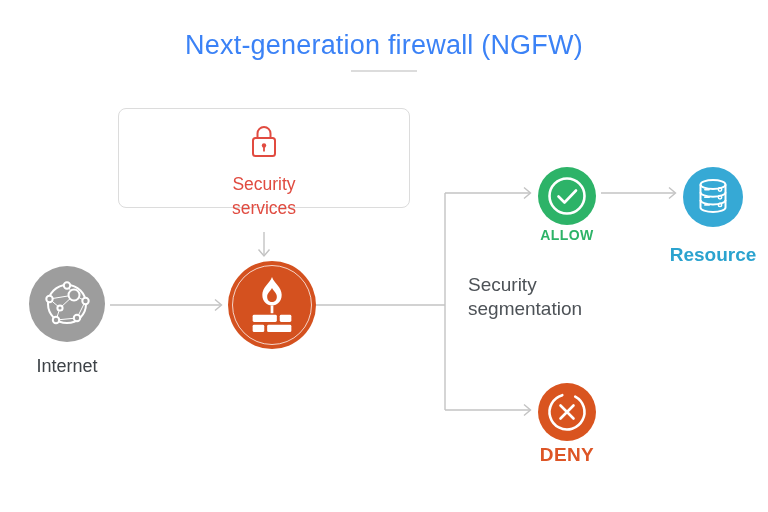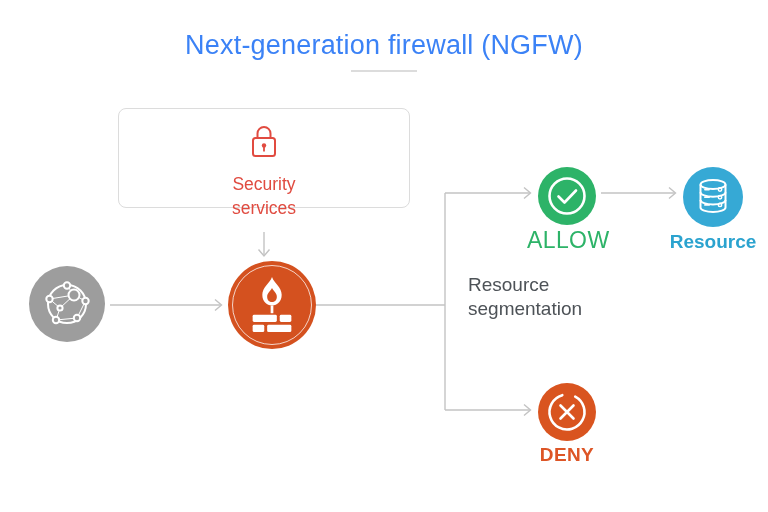--- a/index.html
+++ b/index.html
@@ -26,23 +26,23 @@
   }
   .node-circle{border-radius:50%;display:flex;align-items:center;justify-content:center;}
   .internet-circle{left:29px;top:266px;width:76px;height:76px;background:#9d9d9d;}
   .firewall-circle{left:228px;top:261px;width:88px;height:88px;background:#d4511f;position:absolute;}
   .firewall-ring{position:absolute;left:4px;top:4px;right:4px;bottom:4px;border:1px solid rgba(255,255,255,0.75);border-radius:50%;}
   .allow-circle{left:538px;top:167px;width:58px;height:58px;background:#2db368;}
   .deny-circle{left:538px;top:383px;width:58px;height:58px;background:#d9541f;}
   .resource-circle{left:683px;top:167px;width:60px;height:60px;background:#36a9d5;}
   .node-label{text-align:center;}
   .internet-label{left:17px;top:356px;width:100px;font-size:18px;color:#3d4247;}
-  .allow-label{left:527px;top:227px;width:80px;font-size:23px;font-weight:normal;color:#2db368;letter-spacing:0.4px;}
+  .allow-label{left:527px;top:227px;width:80px;font-size:14px;font-weight:bold;color:#2db368;letter-spacing:0.4px;}
   .deny-label{left:527px;top:444px;width:80px;font-size:19px;font-weight:bold;color:#dd5526;letter-spacing:0.4px;}
-  .resource-label{left:663px;top:231px;width:100px;font-size:19px;font-weight:bold;color:#2ba3cf;}
+  .resource-label{left:663px;top:244px;width:100px;font-size:19px;font-weight:bold;color:#2ba3cf;}
   .granular-label{left:468px;top:273px;width:132px;font-size:19px;line-height:24px;color:#4d5257;text-align:left;}
   svg{display:block;}
 </style>
 </head>
 <body>
 
 <div id="canvas">
 
   <div class="abs title">Next-generation firewall (NGFW)</div>
   <div class="abs title-underline"></div>
@@ -82,20 +82,21 @@
           <circle cx="28" cy="9.5" r="3.2"></circle>
           <circle cx="10.5" cy="23" r="3.2"></circle>
           <circle cx="17" cy="44" r="3.2"></circle>
           <circle cx="38" cy="42" r="3.2"></circle>
           <circle cx="46.5" cy="25" r="3.2"></circle>
           <circle cx="21" cy="32" r="2.6"></circle>
         </g>
       </svg>
     </span>
   </div>
+  <div class="abs node-label internet-label">Internet</div>
 
   <svg class="abs" style="left:110px;top:298px;" width="114" height="14">
     <g fill="none" stroke="#c3c3c3" stroke-width="1.4">
       <path d="M0,7 H111"></path>
       <path d="M105,1.5 L111.5,7 L105,12.5"></path>
     </g>
   </svg>
 
   <div class="abs node-circle firewall-circle">
     <div class="firewall-ring"></div>
@@ -118,21 +119,21 @@
     <g fill="none" stroke="#c3c3c3" stroke-width="1.4">
       <path d="M0,119 H129"></path>
       <path d="M129,7 V224"></path>
       <path d="M129,7 H214"></path>
       <path d="M129,224 H214"></path>
       <path d="M208,1.5 L214.5,7 L208,12.5"></path>
       <path d="M208,218.5 L214.5,224 L208,229.5"></path>
     </g>
   </svg>
 
-  <div class="abs granular-label">Resource segmentation</div>
+  <div class="abs granular-label">Security segmentation</div>
 
   <div class="abs node-circle allow-circle">
     <span>
       <svg width="58" height="58" viewBox="0 0 58 58">
         <circle cx="29" cy="29" r="17.5" fill="none" stroke="#fff" stroke-width="2.6"></circle>
         <path d="M20.5,29.5 L26.5,35.5 L38,23.5" fill="none" stroke="#fff" stroke-width="2.6" stroke-linecap="round" stroke-linejoin="round"></path>
       </svg>
     </span>
   </div>
   <div class="abs node-label allow-label">ALLOW</div>

